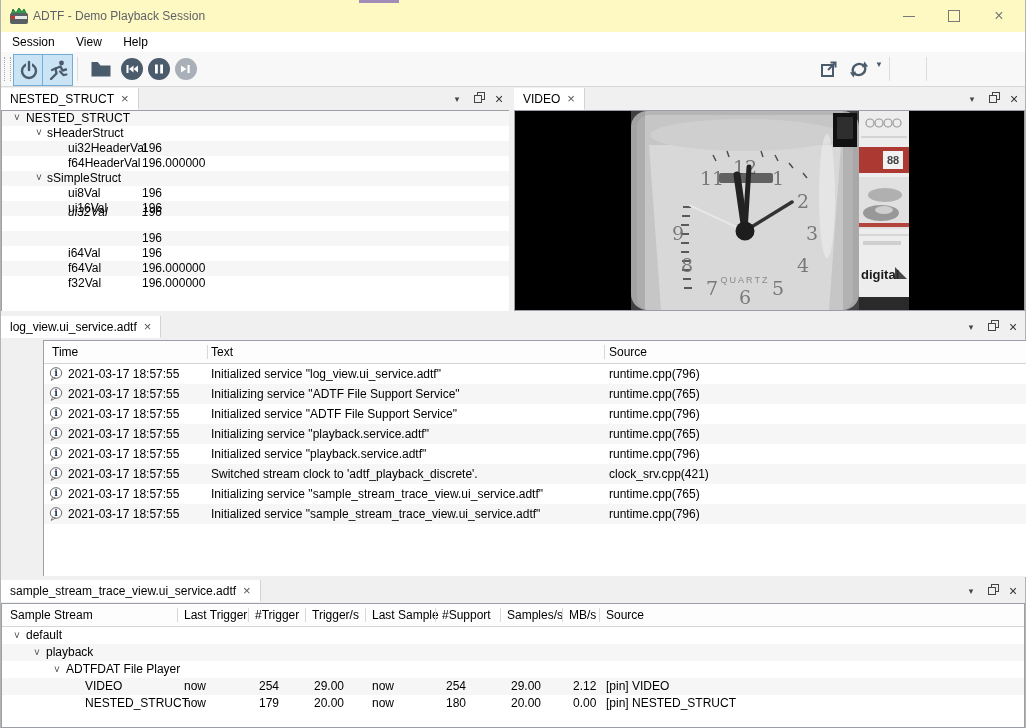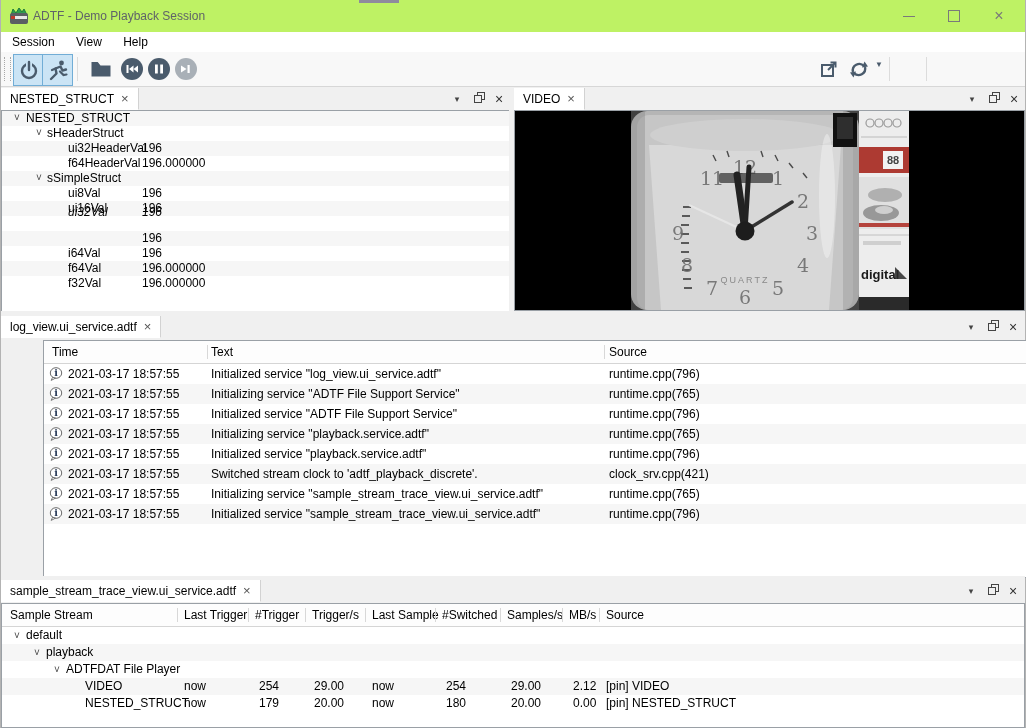--- a/index.html
+++ b/index.html
@@ -1,19 +1,19 @@
 <!DOCTYPE html>
 <html><head>
 <meta charset="utf-8">
 <style>
   html,body{margin:0;padding:0;}
   body{font-family:"Liberation Sans", sans-serif; font-size:12px; color:#000; background:#888;}
   .window{position:relative;width:1026px;height:728px;background:#f0f0f0;overflow:hidden;box-shadow:inset 0 0 0 1px #b3b3b3;}
   
-  .titlebar{position:absolute;left:1px;top:0;right:1px;height:32px;background:#bef264;}
+  .titlebar{position:absolute;left:1px;top:0;right:1px;height:32px;background:#fef9c3;}
   .apptitle{position:absolute;left:32px;top:0;line-height:32px;color:#5f6368;}
   .applogo{position:absolute;left:8px;top:7px;width:20px;height:18px;}
   .wbtn{position:absolute;top:1px;width:34px;height:29px;cursor:default;}
   .wbtn .bar{position:absolute;left:11px;top:15px;width:12px;height:1px;background:#7a7a7a;}
   .wbtn .box{position:absolute;left:11px;top:9px;width:10px;height:10px;border:1px solid #7a7a7a;}
   .wbtn.close{font-size:16px;color:#7a7a7a;text-align:center;line-height:29px;}
   .artifact{position:absolute;left:358px;top:0;width:40px;height:3px;background:#7a5fb5;opacity:.7;}
   
   .menubar{position:absolute;left:1px;top:32px;right:1px;height:20px;background:#fff;}
   .menuitem{display:inline-block;padding:0 9px;line-height:20px;color:#000000;}
@@ -470,21 +470,21 @@
         </svg></span>
     <span class="pbtn close" style="left:1004px;">×</span>
   </div>
   <div class="frame" style="left:1px;top:603px;width:1022px;height:123px;">
     <div class="thead">
         <div class="hcell" style="left: 8px;">Sample Stream</div>
         <div class="hcell" style="left: 182px;">Last Trigger</div>
         <div class="hcell" style="left: 253px;">#Trigger</div>
         <div class="hcell" style="left: 310px;">Trigger/s</div>
         <div class="hcell" style="left: 370px;">Last Sample</div>
-        <div class="hcell" style="left: 440px;">#Switched</div>
+        <div class="hcell" style="left: 440px;">#Support</div>
         <div class="hcell" style="left: 505px;">Samples/s</div>
         <div class="hcell" style="left: 567px;">MB/s</div>
         <div class="hcell" style="left: 604px;">Source</div>
         <div class="hsep" style="left: 175px;"></div>
         <div class="hsep" style="left: 246px;"></div>
         <div class="hsep" style="left: 303px;"></div>
         <div class="hsep" style="left: 363px;"></div>
         <div class="hsep" style="left: 433px;"></div>
         <div class="hsep" style="left: 498px;"></div>
         <div class="hsep" style="left: 560px;"></div>

